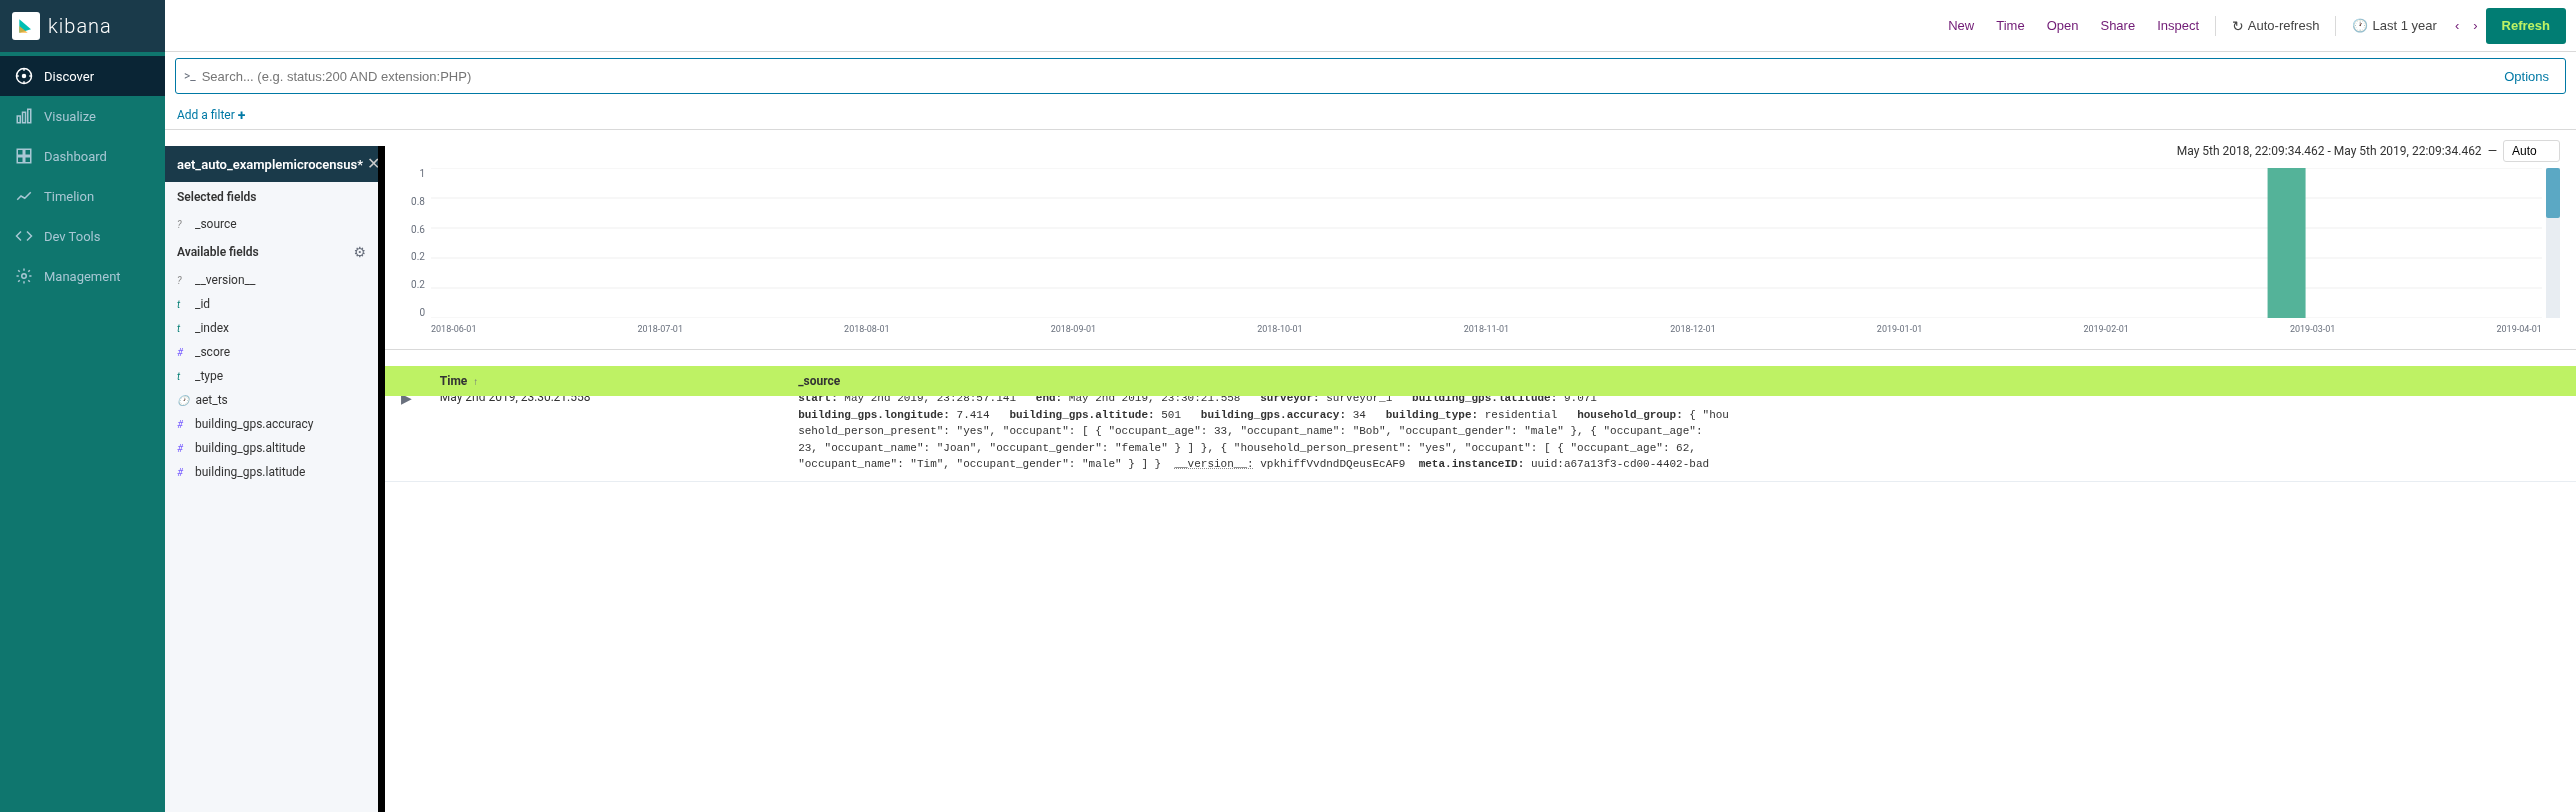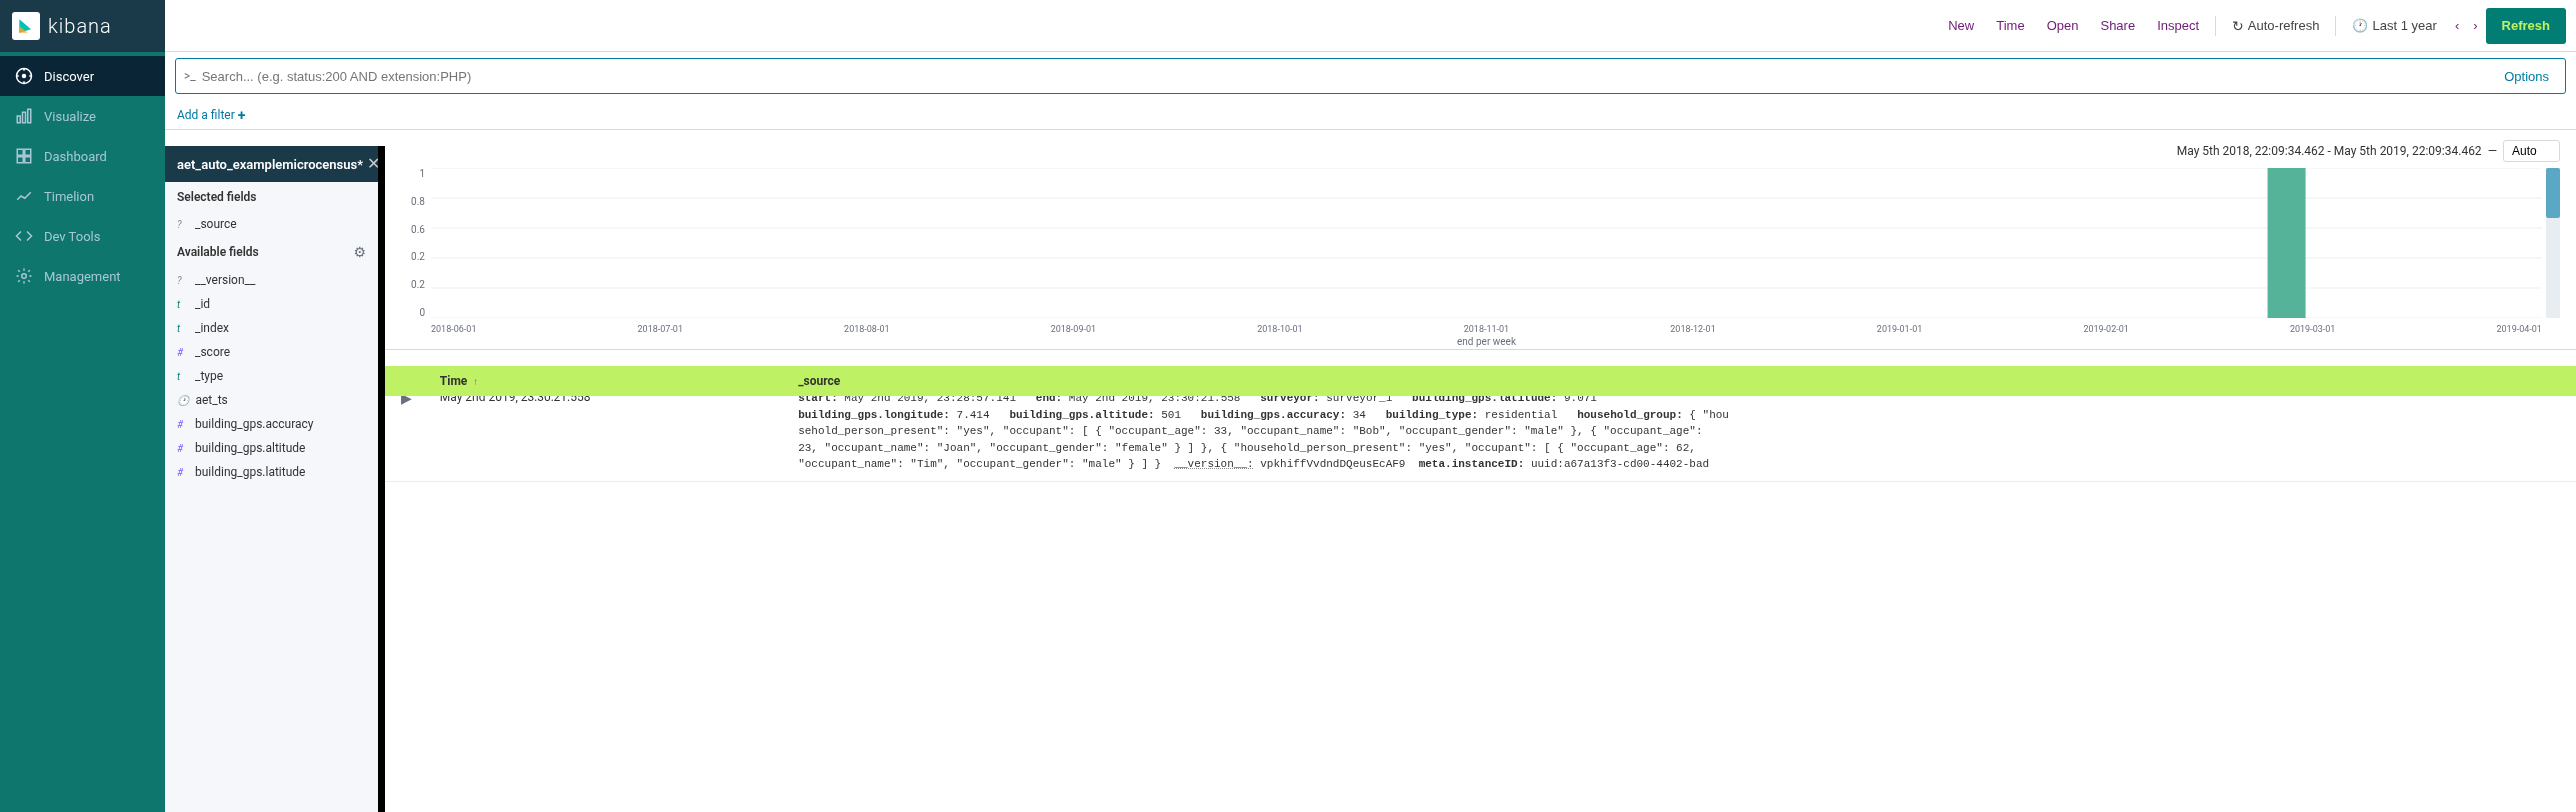--- a/index.html
+++ b/index.html
@@ -529,21 +529,20 @@
               <span>2018-08-01</span>
               <span>2018-09-01</span>
               <span>2018-10-01</span>
               <span>2018-11-01</span>
               <span>2018-12-01</span>
               <span>2019-01-01</span>
               <span>2019-02-01</span>
               <span>2019-03-01</span>
               <span>2019-04-01</span>
             </div>
-            <div class="x-axis-label">end per week</div>
           </div>
 
           <div style="width:14px; background:#e8edf2; margin-left:4px; position:relative;">
             <div style="width:14px; height:50px; background:#5ba8c4; border-radius:2px;"></div>
           </div>
         </div>
       </div>
 
       <div class="results-area">
         <table class="results-table">

